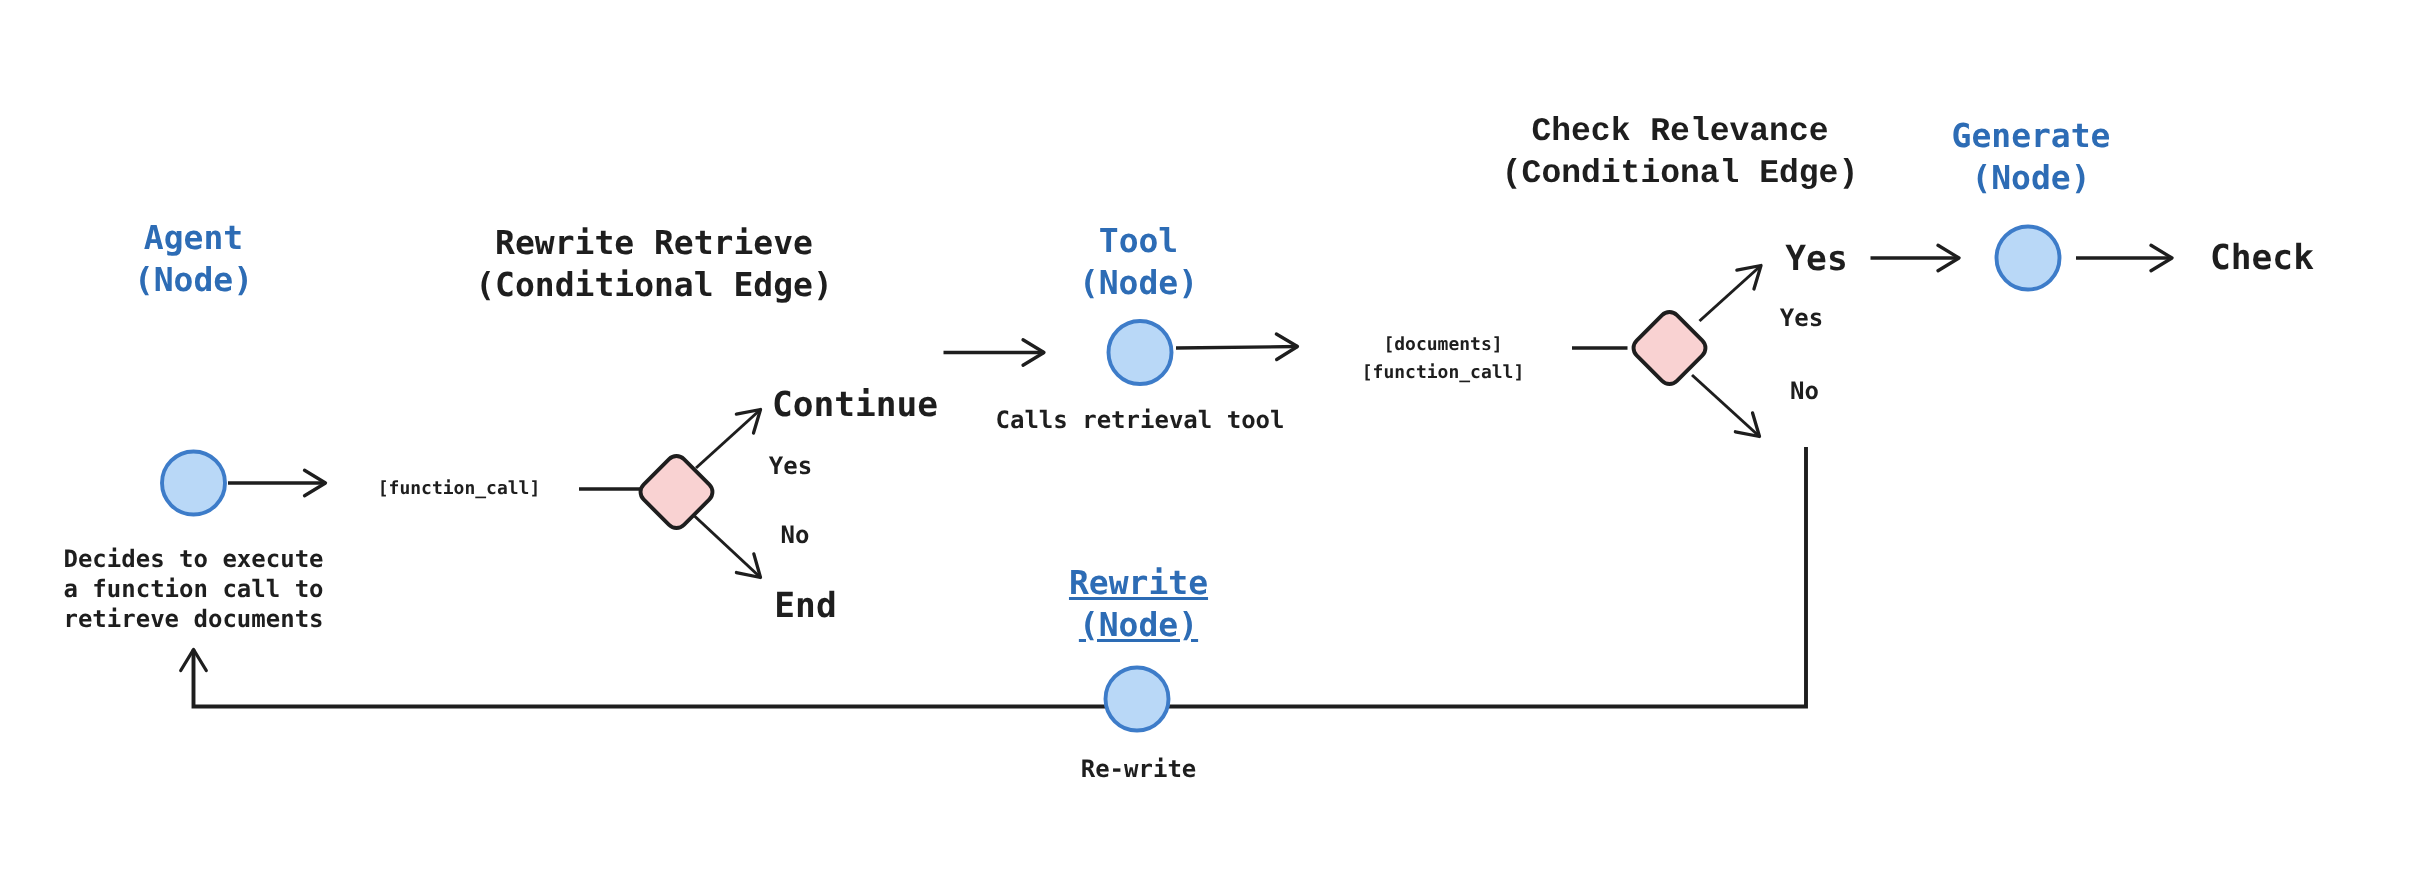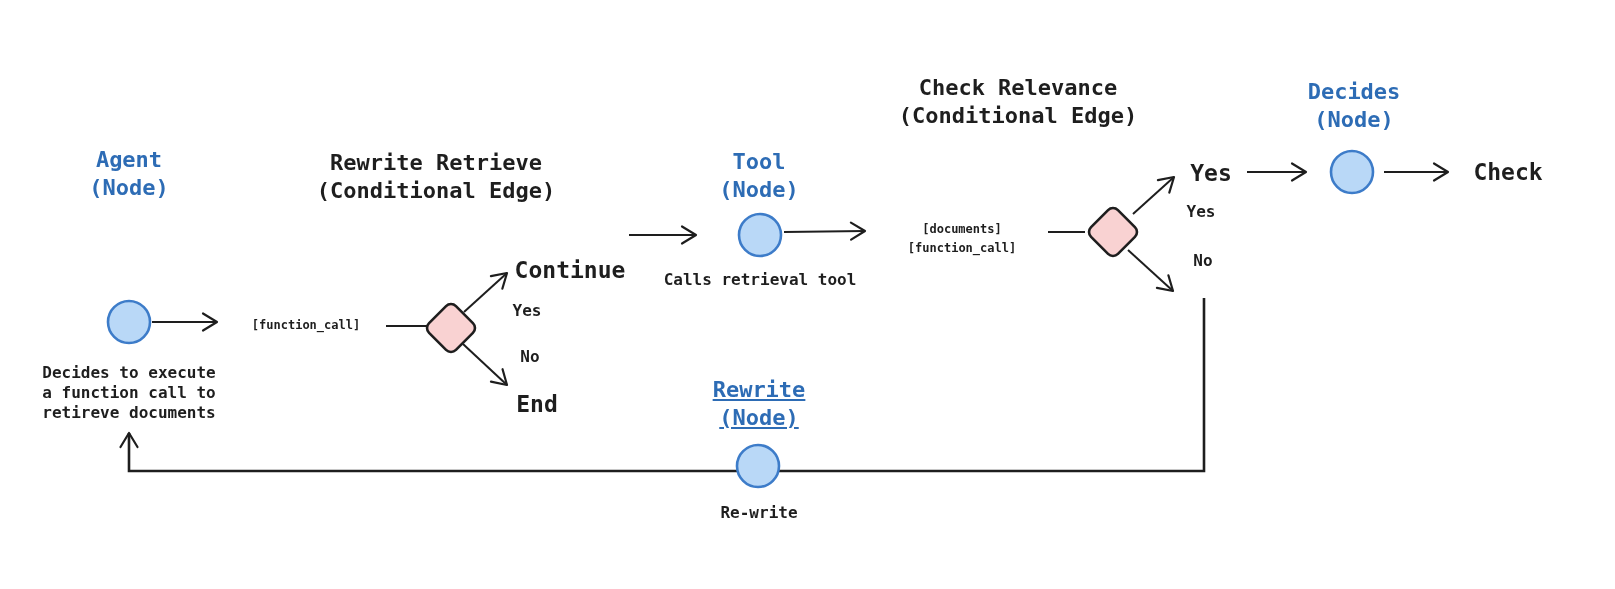--- a/index.html
+++ b/index.html
@@ -69,27 +69,27 @@
     <div class="t title" style="left:436px; top:149px;">
       <div>Rewrite Retrieve</div>
       <div>(Conditional Edge)</div>
     </div>
 
     <div class="t title blue" style="left:759px; top:148px;">
       <div>Tool</div>
       <div>(Node)</div>
     </div>
 
-    <div class="t title" style="left:1018px; top:74px;">
+    <div class="t title" style="left:1120px; top:74px;font-family:Liberation Mono, monospace;">
       <div>Check Relevance</div>
       <div>(Conditional Edge)</div>
     </div>
 
     <div class="t title blue" style="left:1354px; top:78px;">
-      <div>Decides</div>
+      <div>Generate</div>
       <div>(Node)</div>
     </div>
 
     <div class="t title blue" style="left:759px; top:376px;text-decoration:underline;">
       <div>Rewrite</div>
       <div>(Node)</div>
     </div>
 
     <div class="t lg" style="left:570px; top:222px;margin-top:34px;">Continue</div>
 

